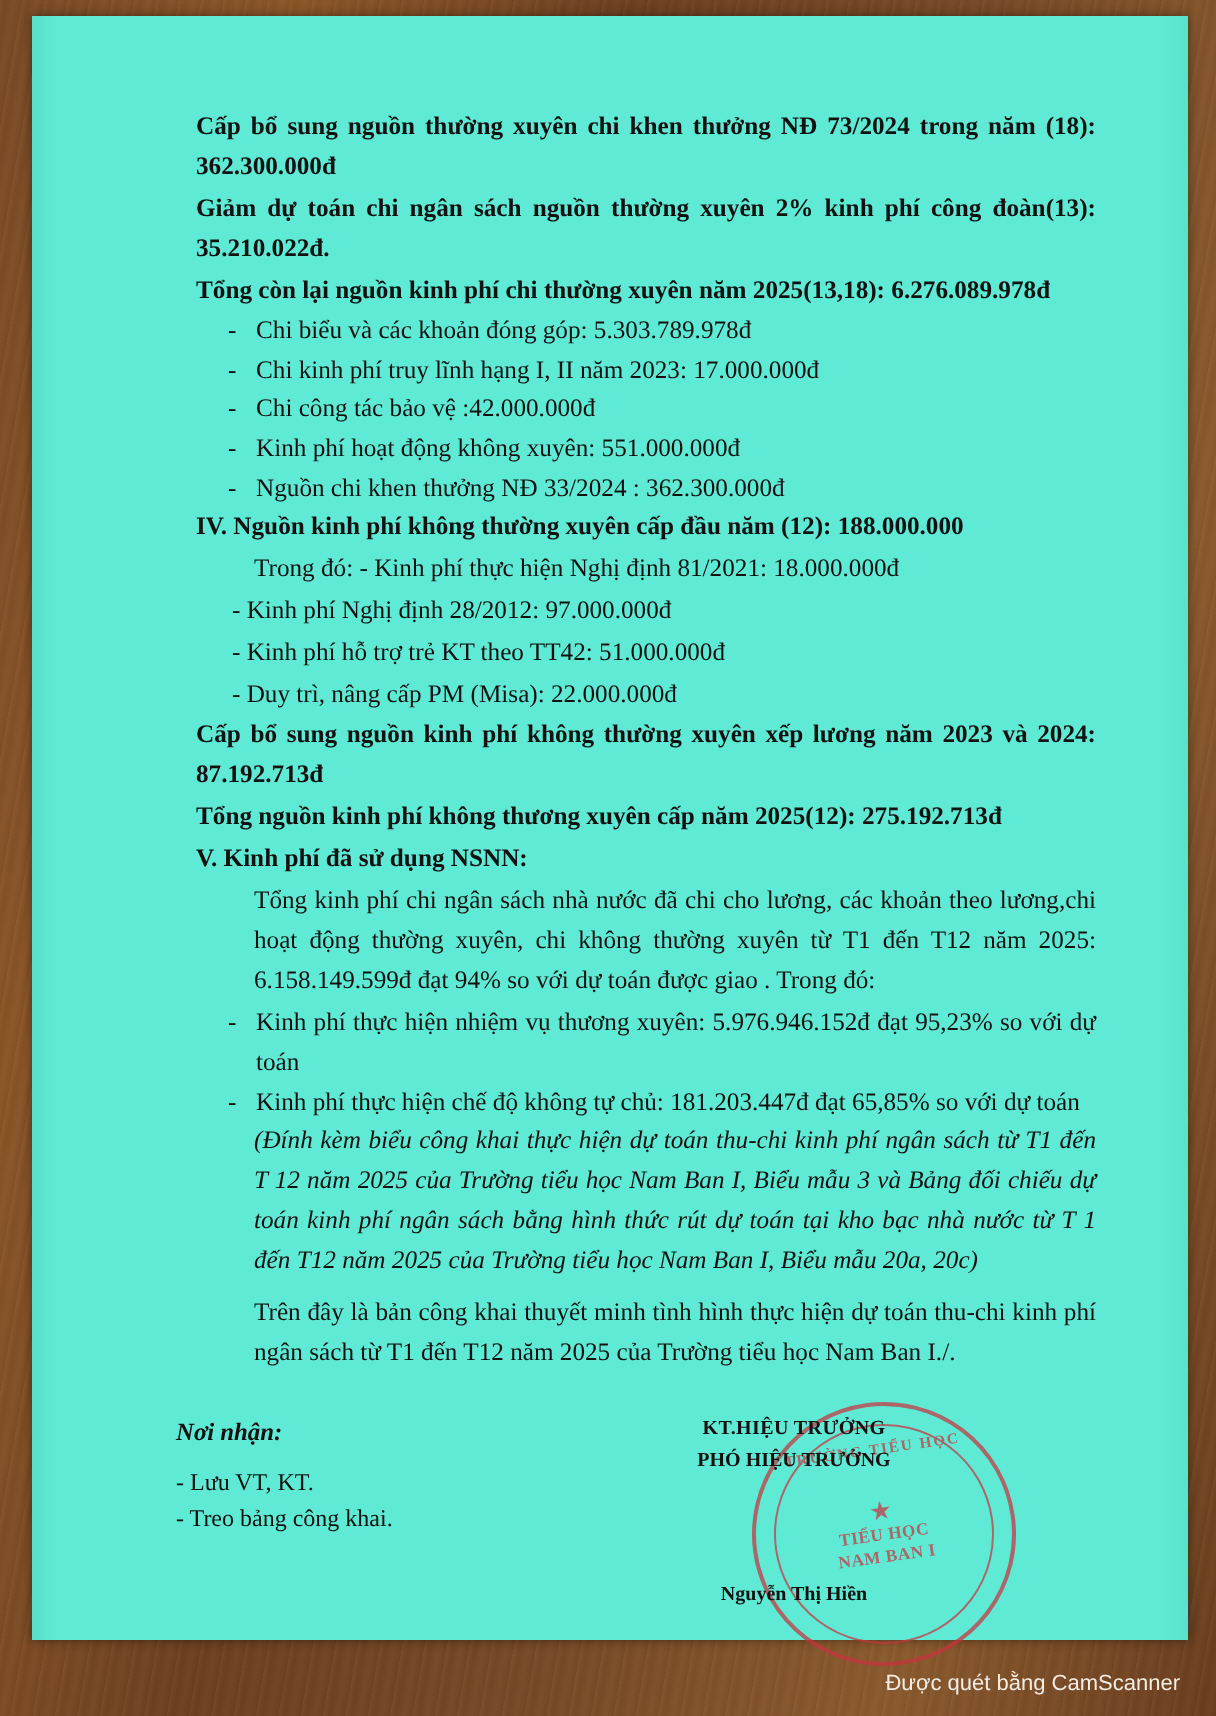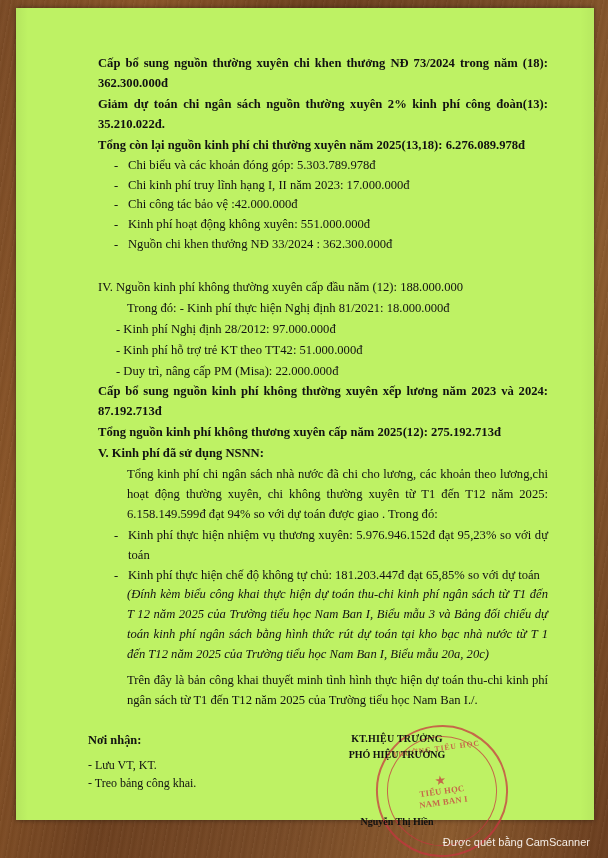--- a/index.html
+++ b/index.html
@@ -26,21 +26,21 @@
     background:
       repeating-linear-gradient(100deg, rgba(255,255,255,0.05) 0px, rgba(0,0,0,0.05) 3px, rgba(255,255,255,0.03) 7px, rgba(0,0,0,0.06) 11px);
     opacity: .7;
   }
   .page {
     position: absolute;
     left: 16px;
     top: 8px;
     width: 578px;
     height: 812px;
-    background: #bef264;
+    background: #5eead4;
     box-shadow: 0 0 5px rgba(0,0,0,.45);
   }
   .content {
     position: relative;
     padding: 46px 46px 0 60px;
     font-size: 12.6px;
     line-height: 1.58;
     color: #111;
     text-align: justify;
   }
@@ -63,37 +63,37 @@
     left: 2px;
     top: 0;
   }
   ul.dash.tight > li { line-height: 1.55; }
   .sub {
     margin-left: 40px;
   }
   .indent1 { margin-left: 22px; }
   .indent2 { margin-left: 51px; }
   .heading {
-    font-weight: normal;
+    font-weight: bold;
     margin-left: 22px;
-    margin-top: 24px;
   }
   .sig-area {
     margin-top: 20px;
     position: relative;
     height: 120px;
   }
   .noi-nhan {
     position: absolute;
     left: 12px;
     top: 0;
     font-size: 12.4px;
   }
   .noi-nhan .title {
     font-weight: bold;
+    font-style: italic;
     margin-bottom: 6px;
   }
   .noi-nhan .line { font-size: 12px; line-height: 1.5; }
   .signer {
     position: absolute;
     right: 26px;
     top: 0;
     width: 250px;
     text-align: center;
     font-size: 10px;

